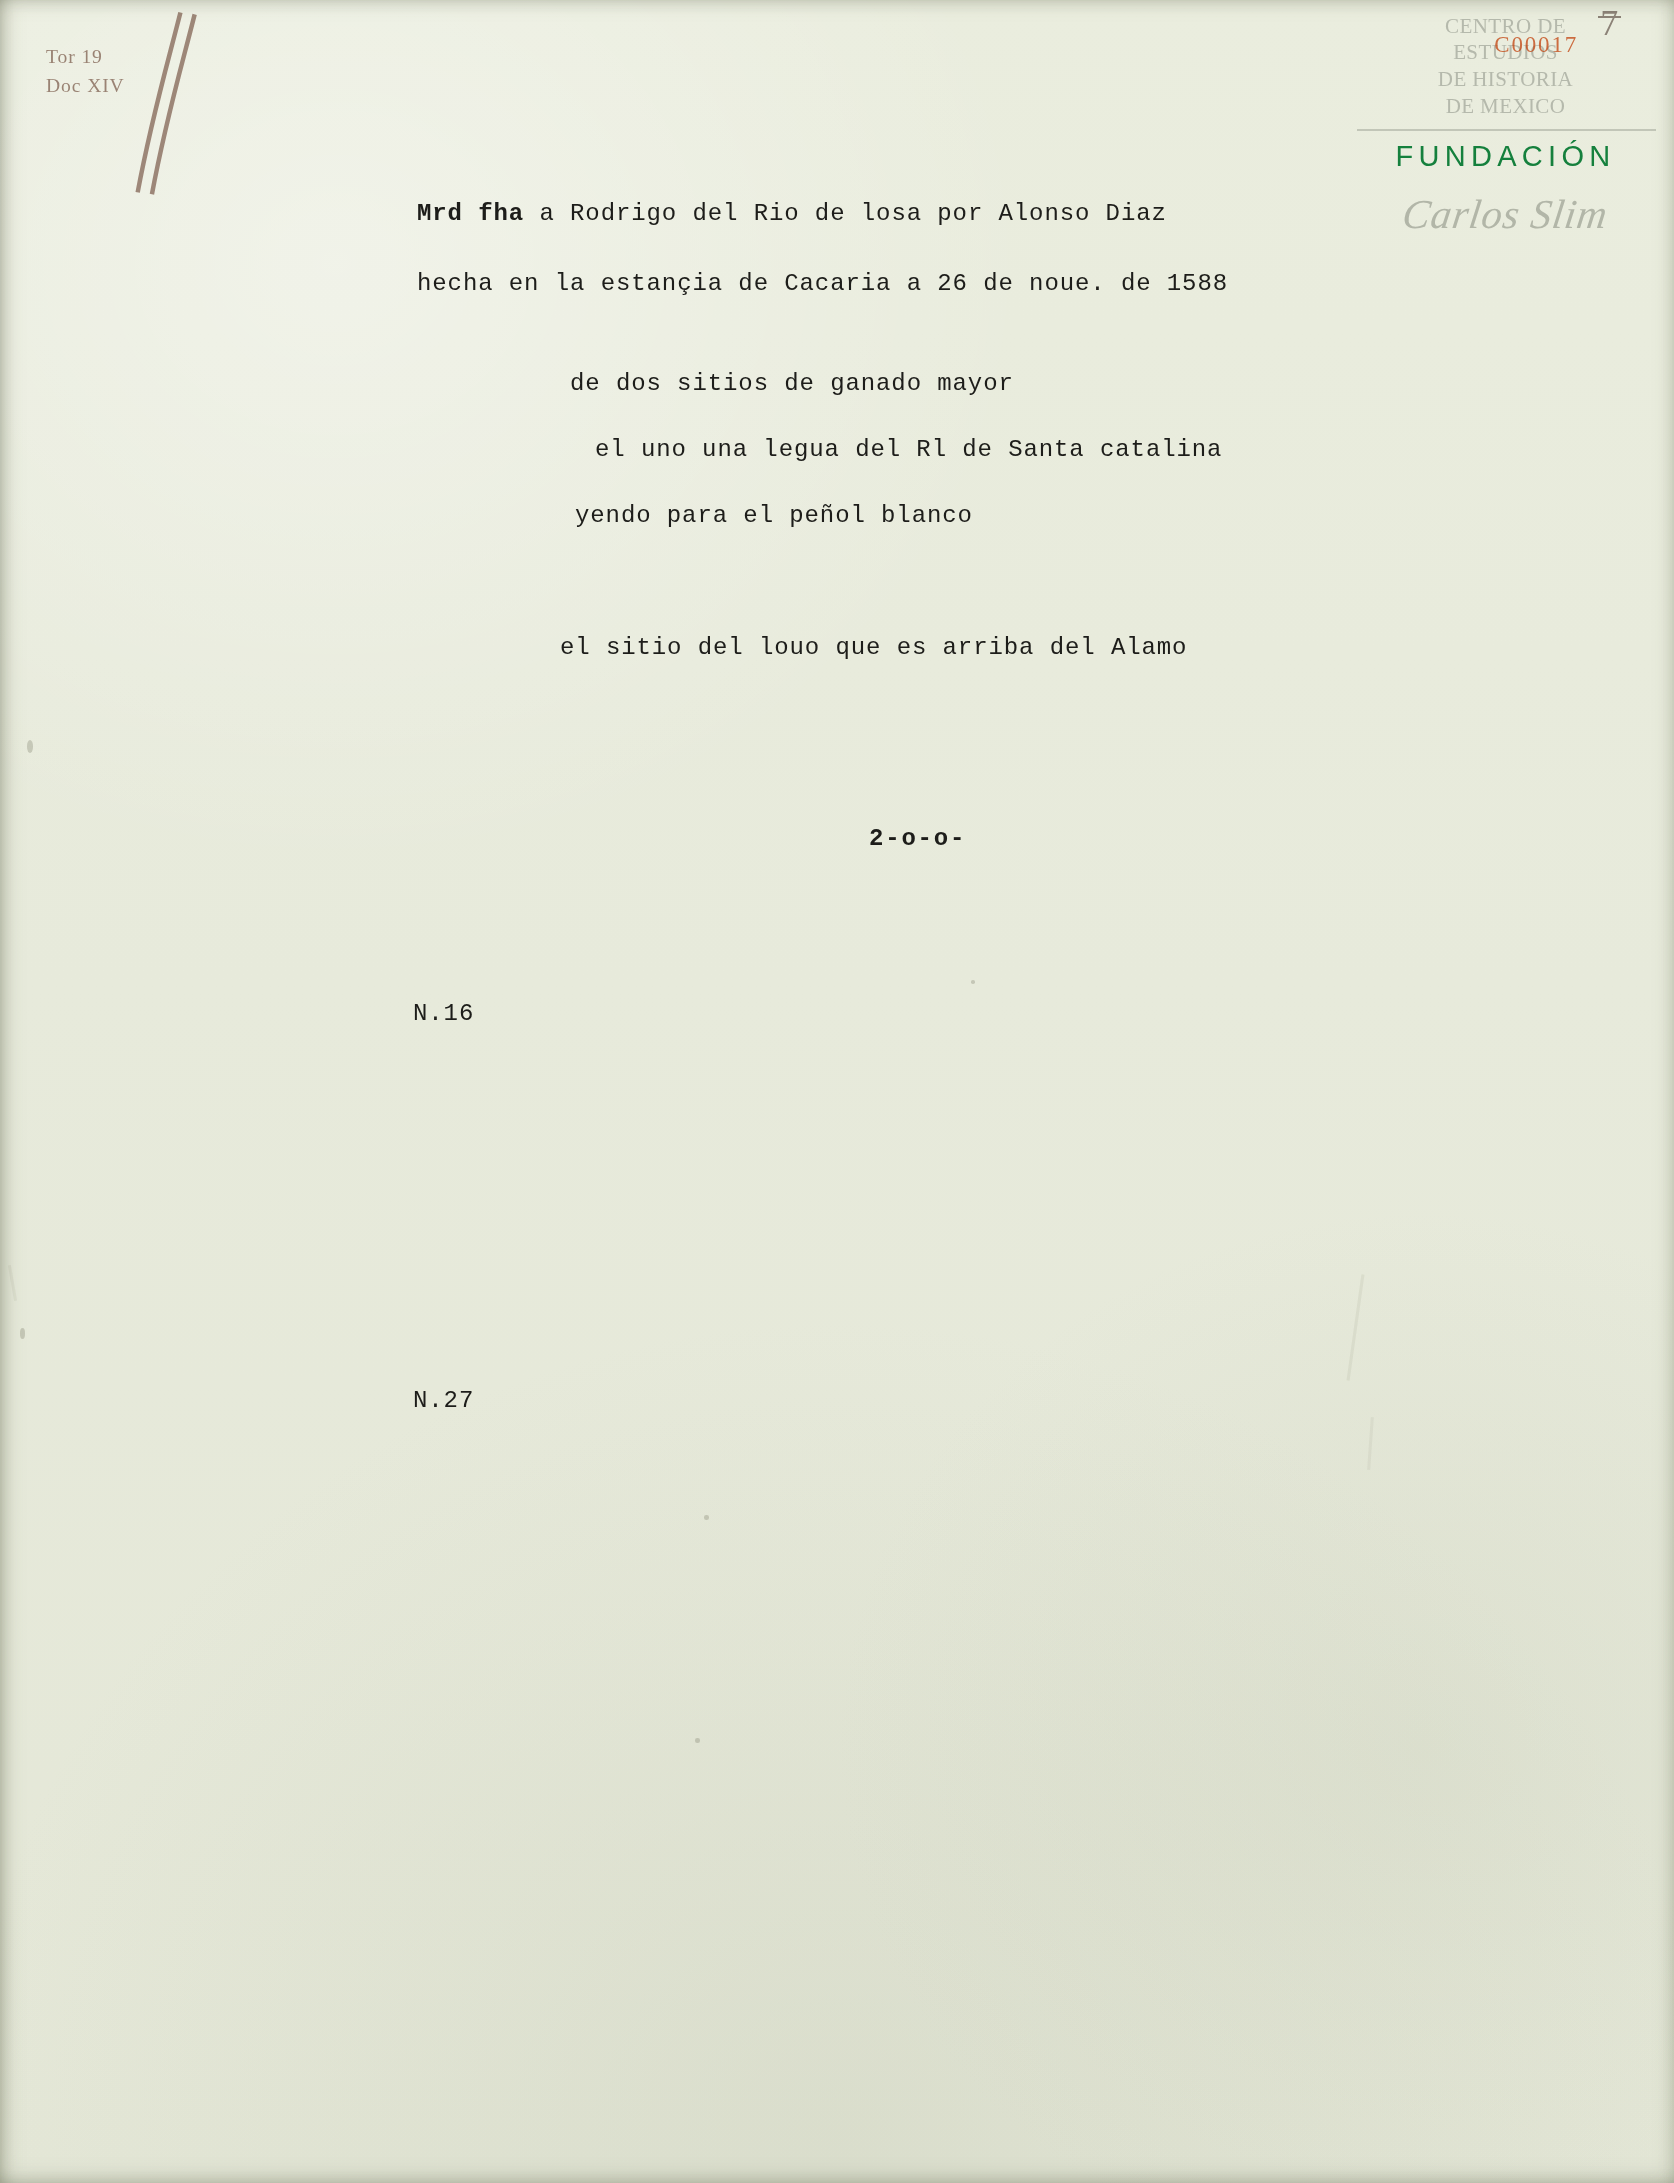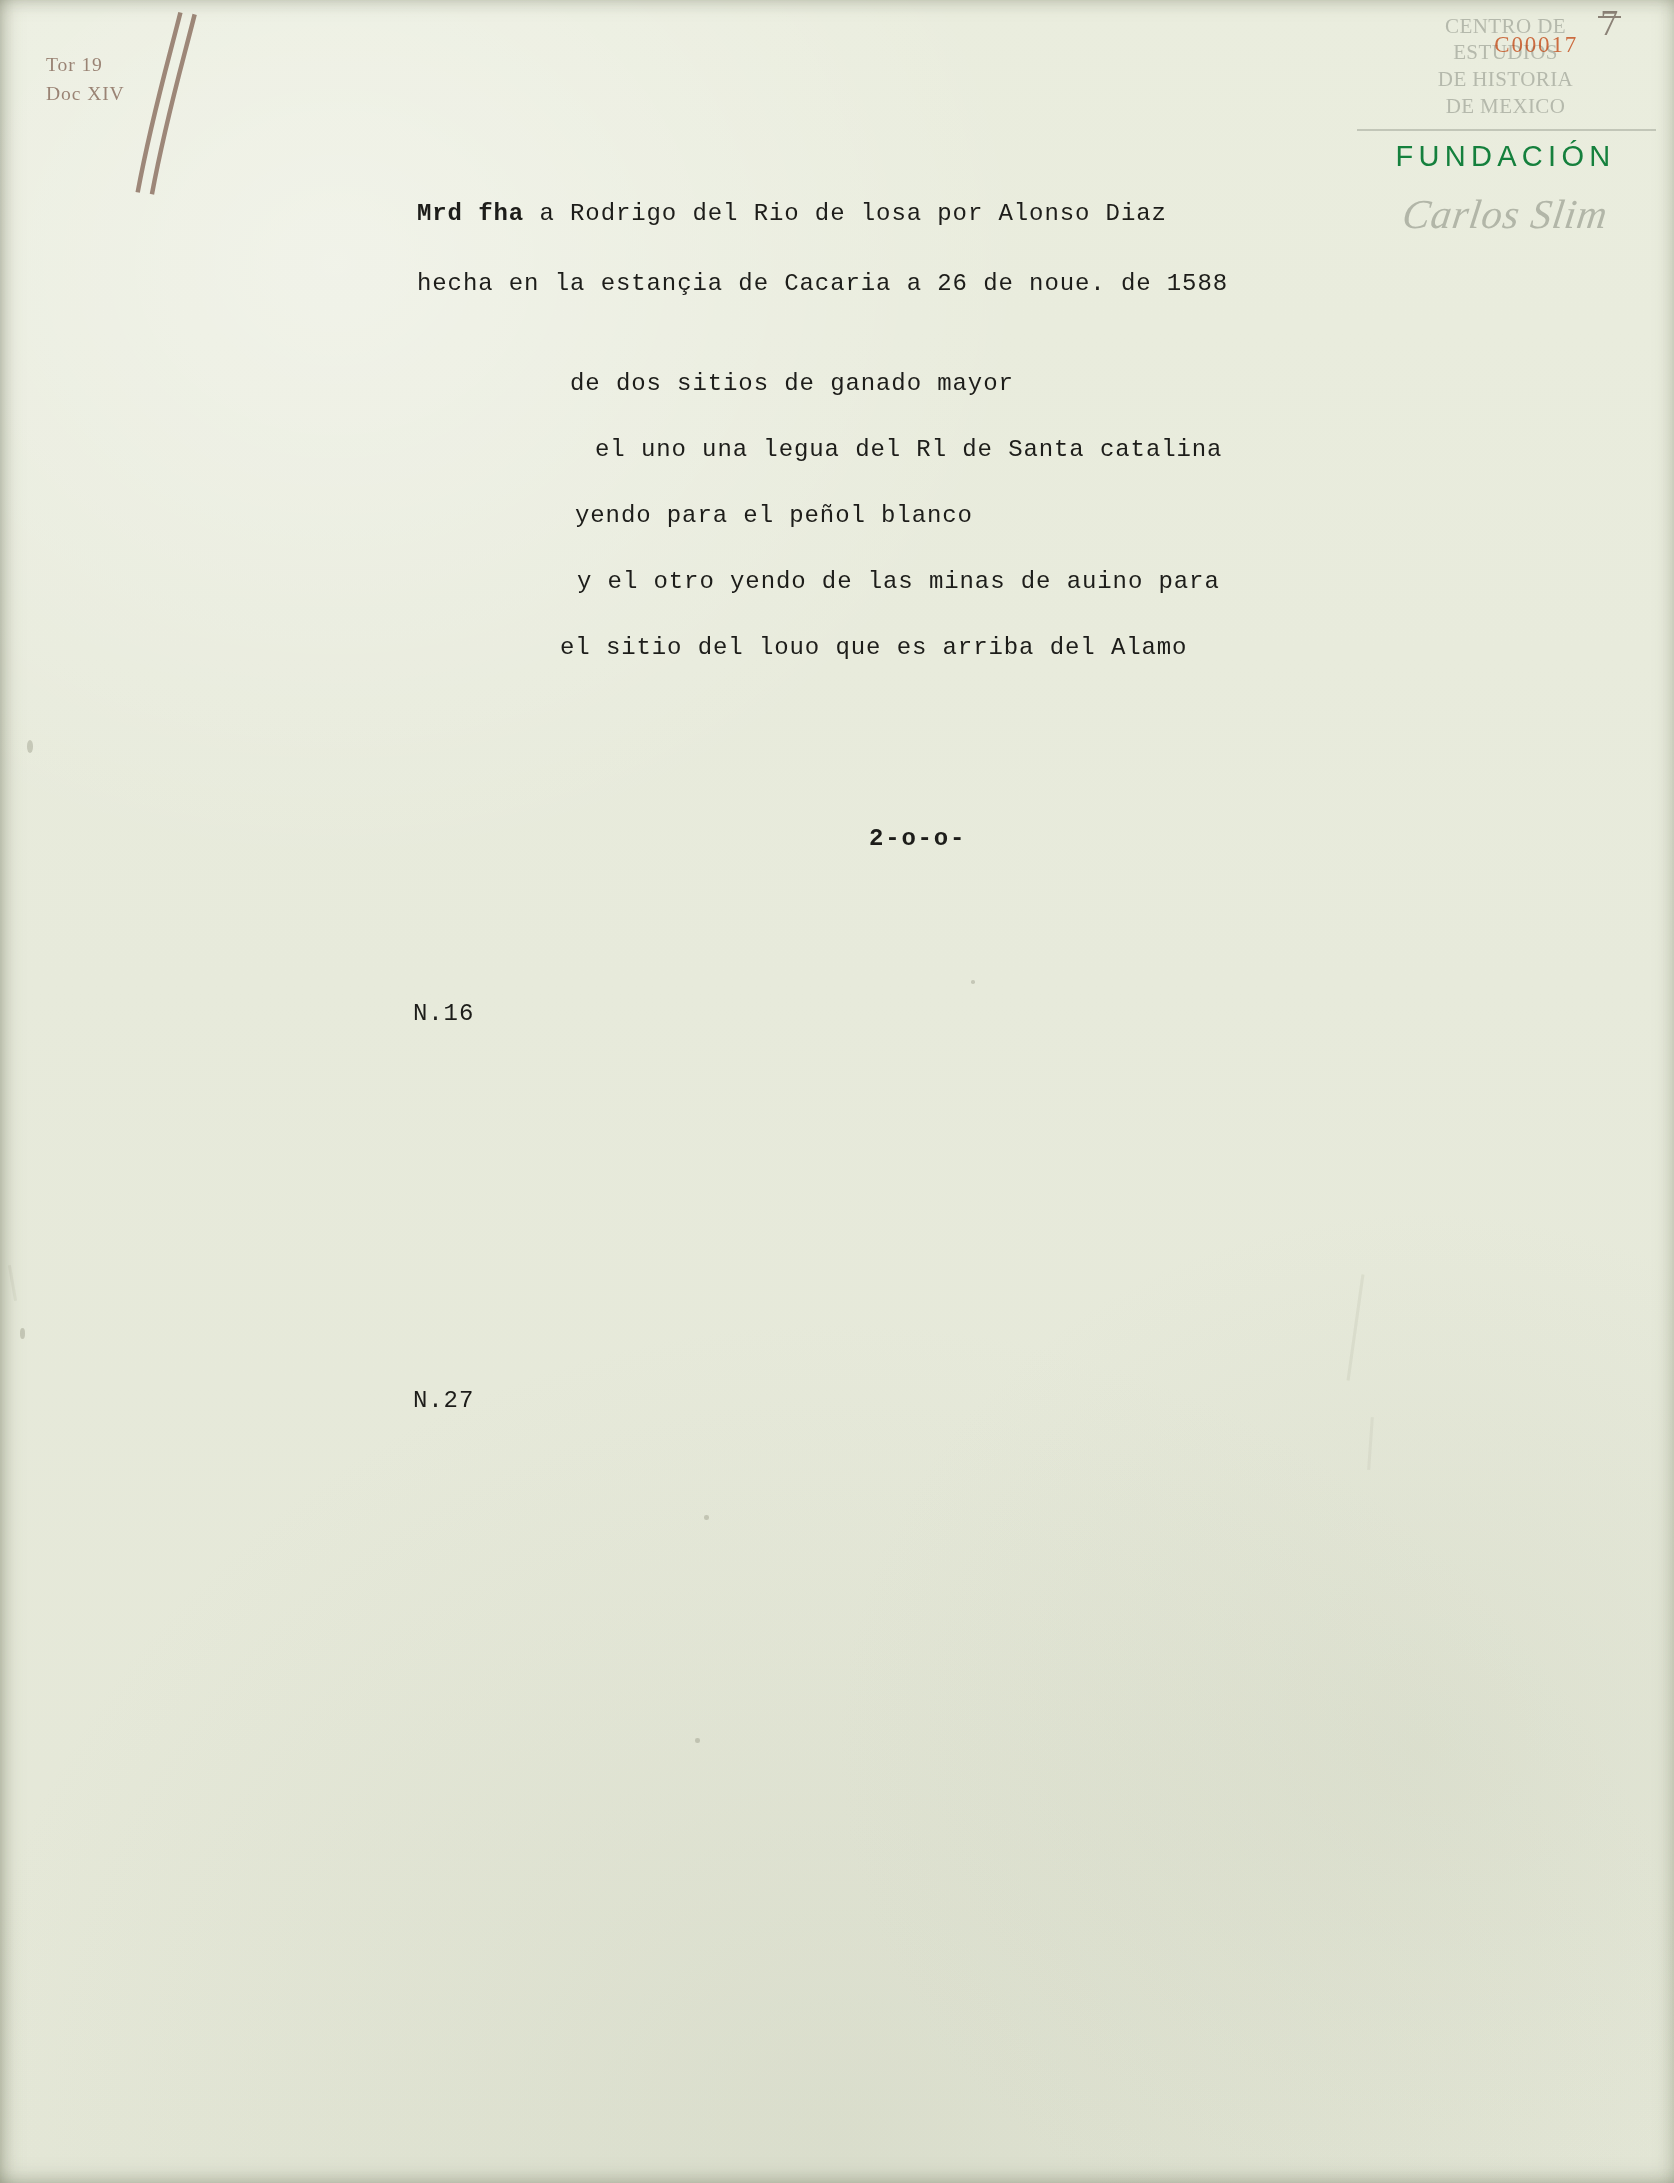--- a/index.html
+++ b/index.html
@@ -108,21 +108,20 @@
     margin: 0 0 -18px 0;
   }
 
   
   .hand-note {
     position: absolute;
     font-family: "Liberation Serif", serif;
     color: #7a5a4a;
     opacity: 0.72;
     white-space: nowrap;
-    margin-top: 8px;
   }
   .hand-note.l1 { top: 46px; left: 46px; font-size: 19.6px; letter-spacing: 0.9px; }
   .hand-note.l2 { top: 75px; left: 46px; font-size: 19.6px; letter-spacing: 0.9px; }
   .hand-slash {
     position: absolute;
     top: 9px;
     left: 125px;
     width: 77px;
     height: 187px;
   }
@@ -209,21 +208,20 @@
       <span class="bar"></span><span>7</span>
     </div>
   </div>
 
   <div class="typed head1"><span>Mrd fha</span><span class="lighter"> a Rodrigo del Rio de losa por Alonso Diaz</span></div>
   <div class="typed head2">hecha en la estançia de Cacaria a 26 de noue. de 1588</div>
 
   <div class="typed body-line b1">de dos sitios de ganado mayor</div>
   <div class="typed body-line b2">el uno una legua del Rl de Santa catalina</div>
   <div class="typed body-line b3">yendo para el peñol blanco</div>
-  <div class="typed body-line b4">y el otro yendo de las minas de auino para</div>
   <div class="typed body-line b5">el sitio del louo que es arriba del Alamo</div>
 
   <div class="typed ornament">2-o-o-</div>
 
   <div class="typed note-n16">N.16</div>
   <div class="typed note-n27">N.27</div>
 
   <div class="edge-shadow"></div>
 </div>
 

